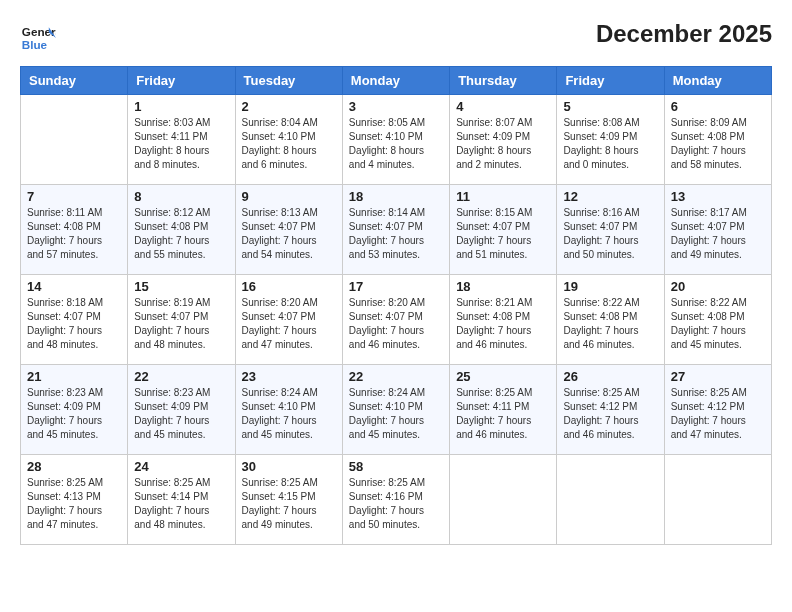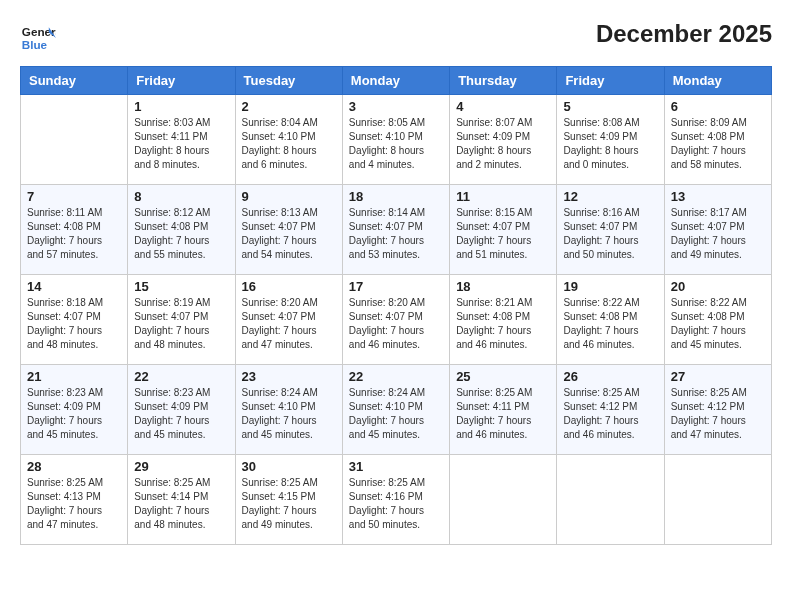--- a/index.html
+++ b/index.html
@@ -228,29 +228,29 @@
           <div class="cell-date">27</div>
           <div class="cell-info">Sunrise: 8:25 AM<br>Sunset: 4:12 PM<br>Daylight: 7 hours and 47 minutes.</div>
         </td>
       </tr>
       <tr>
         <td>
           <div class="cell-date">28</div>
           <div class="cell-info">Sunrise: 8:25 AM<br>Sunset: 4:13 PM<br>Daylight: 7 hours and 47 minutes.</div>
         </td>
         <td>
-          <div class="cell-date">29</div>
+          <div class="cell-date">24</div>
           <div class="cell-info">Sunrise: 8:25 AM<br>Sunset: 4:14 PM<br>Daylight: 7 hours and 48 minutes.</div>
         </td>
         <td>
           <div class="cell-date">30</div>
           <div class="cell-info">Sunrise: 8:25 AM<br>Sunset: 4:15 PM<br>Daylight: 7 hours and 49 minutes.</div>
         </td>
         <td>
-          <div class="cell-date">31</div>
+          <div class="cell-date">58</div>
           <div class="cell-info">Sunrise: 8:25 AM<br>Sunset: 4:16 PM<br>Daylight: 7 hours and 50 minutes.</div>
         </td>
         <td class="empty-cell"></td>
         <td class="empty-cell"></td>
         <td class="empty-cell"></td>
       </tr>
     </tbody>
 </table>
 
 </body></html>

